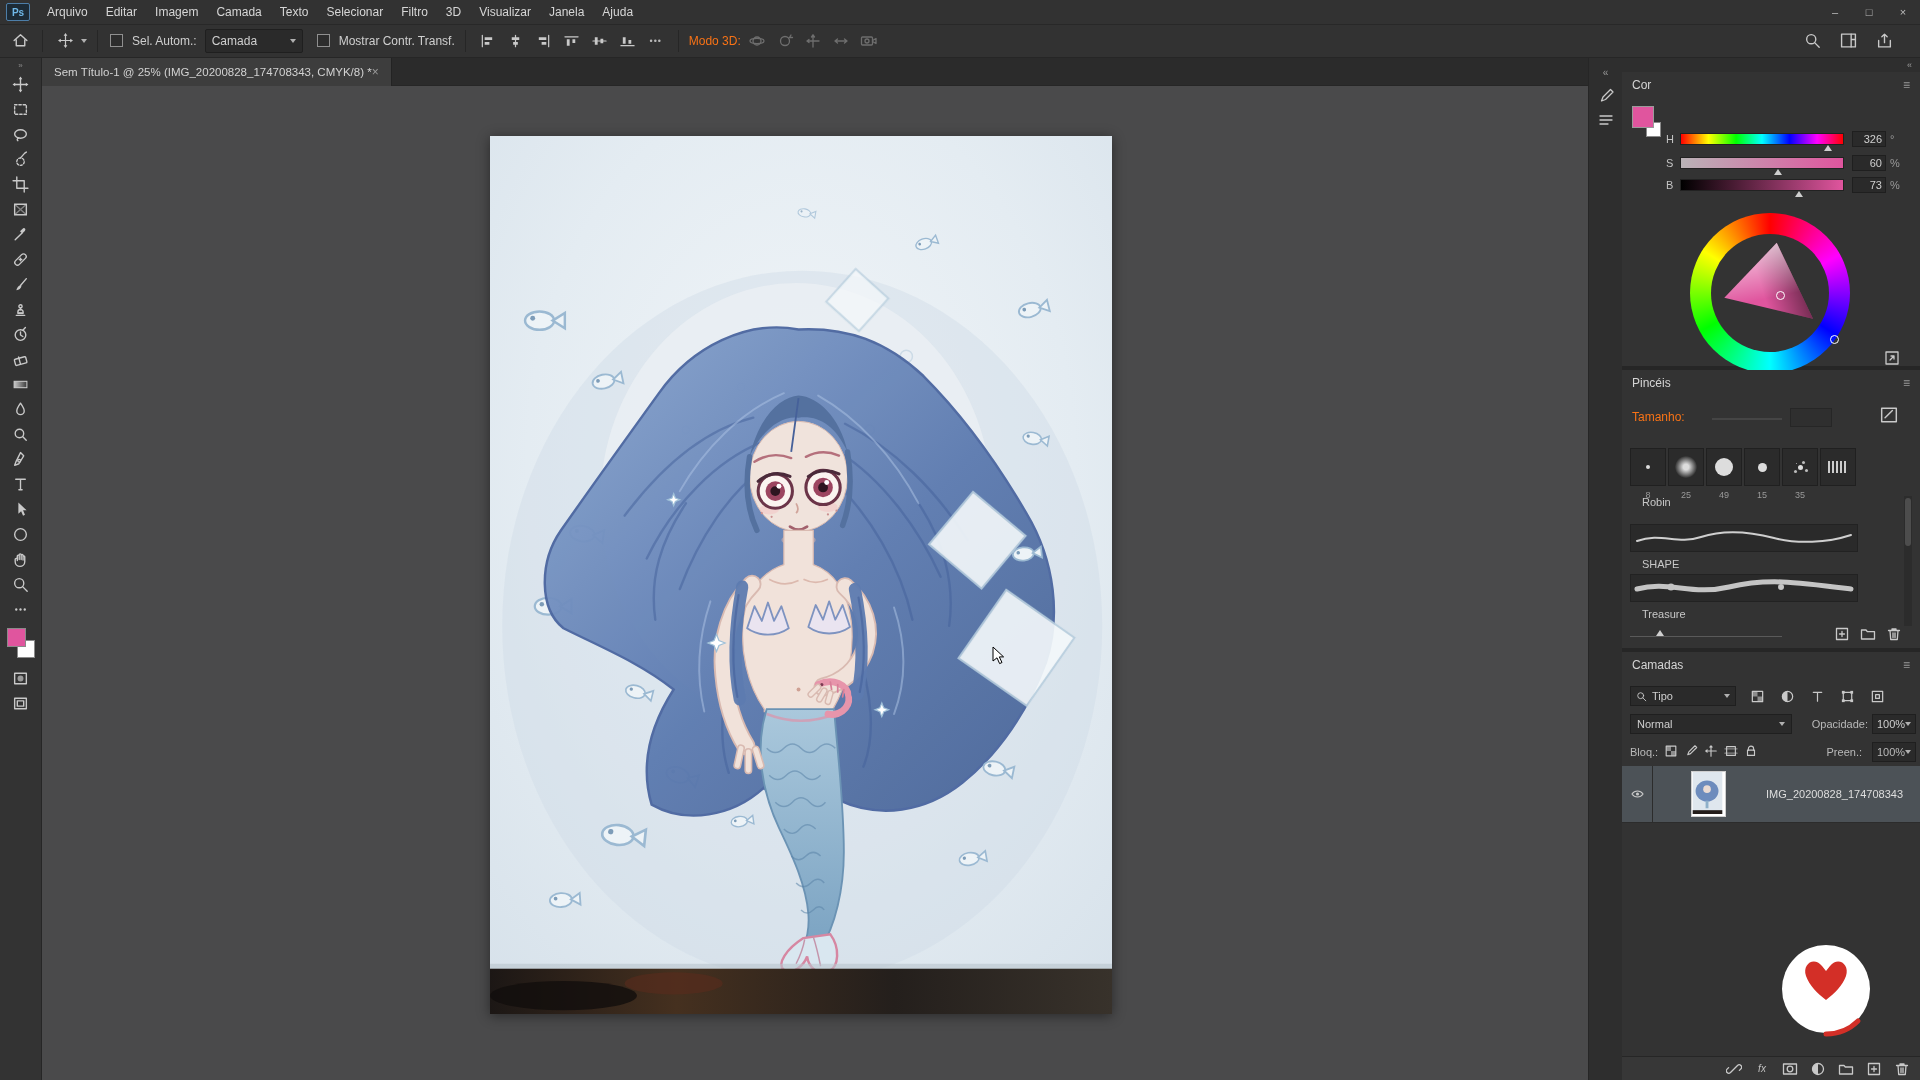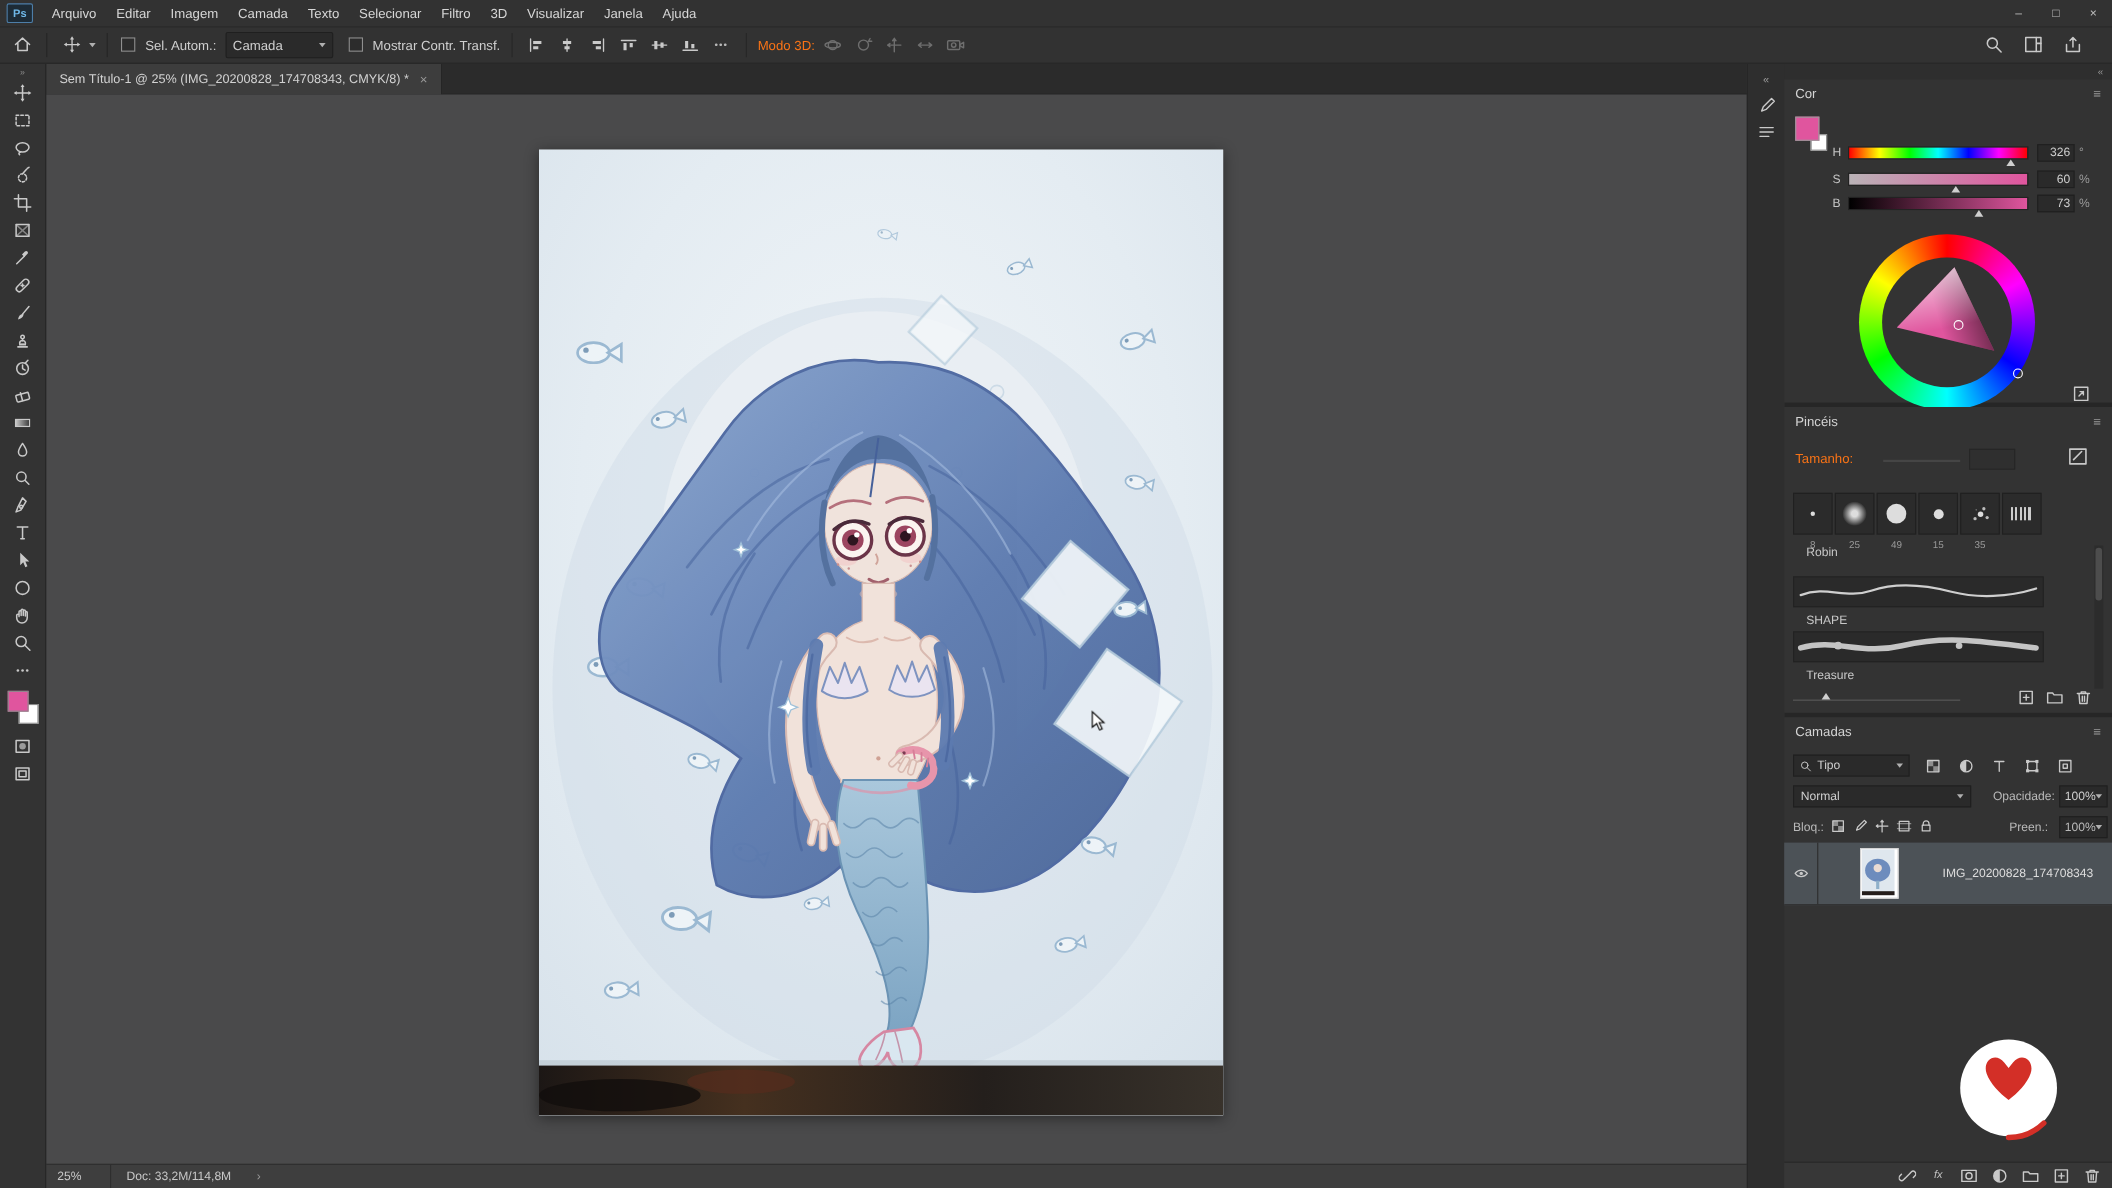--- a/index.html
+++ b/index.html
@@ -29,21 +29,21 @@
   .cb{width:11px;height:11px;border:1px solid #8f8f8f;background:#2c2c2c;margin:0 5px 0 2px;flex:none;}
   .select{height:22px;background:#2a2a2a;border:1px solid #1f1f1f;border-radius:2px;display:flex;
           align-items:center;padding:0 6px;gap:6px;}
   .caret{width:0;height:0;border-left:3.5px solid transparent;border-right:3.5px solid transparent;
          border-top:4.5px solid #b0b0b0;flex:none;}
   .opt-right{margin-left:auto;display:flex;align-items:center;gap:12px;margin-right:16px;}
   
   .tabbar{position:absolute;left:42px;top:58px;width:1546px;height:28px;background:#2b2b2b;
           border-bottom:1px solid #262626;display:flex;box-sizing:border-box;}
   .doc-tab{height:28px;background:#3d3d3d;border-right:1px solid #232323;display:flex;align-items:center;
-           padding:0 12px;gap:10px;font-size:11.5px;color:#d2d2d2;}
+           padding:0 12px;font-size:11.5px;color:#d2d2d2;}
   .tab-close{color:#9a9a9a;font-size:12px;}
   
   .toolbar{position:absolute;left:0;top:58px;width:42px;height:1022px;background:#333333;
            border-right:1px solid #262626;display:flex;flex-direction:column;align-items:center;
            box-sizing:border-box;padding-top:2px;z-index:10;}
   .tb-chevron{color:#8a8a8a;font-size:8px;height:12px;line-height:12px;}
   .tool{width:32px;height:25px;display:flex;align-items:center;justify-content:center;border-radius:2px;}
   .swatches{position:relative;width:28px;height:30px;margin-top:6px;}
   .sw-bg{position:absolute;right:0;bottom:0;width:16px;height:16px;background:#ffffff;border:1px solid #8a8a8a;}
   .sw-fg{position:absolute;left:0;top:0;width:17px;height:17px;border:1px solid #8a8a8a;}
@@ -607,25 +607,20 @@
         <ellipse cx="60" cy="702" rx="60" ry="12" fill="#120e0c" opacity="0.8"></ellipse>
         <ellipse cx="150" cy="692" rx="40" ry="9" fill="#5a2c1c" opacity="0.6"></ellipse>
       </svg>
     </div>
 
     <svg class="cursor" viewBox="0 0 14 20">
       <polygon points="1,1 1,15 5,11.8 7.6,17.6 10,16.5 7.3,10.9 11.6,10.9" fill="#ffffff" stroke="#000000" stroke-width="1"></polygon>
     </svg>
   </div>
 
-  <div class="statusbar">
-    <div class="status-zoom">25%</div>
-    <div class="status-doc">Doc: 33,2M/114,8M</div>
-    <div class="status-exp">›</div>
-  </div>
 
   <div class="dock-strip">
     <div class="strip-ic">«</div>
     <div class="strip-ic">
       <svg width="16" height="16" viewBox="0 0 16 16">
           <path class="t" d="M12.5 1.5 5 9l-1.5 4L7.5 11.5 15 4z"></path>
         </svg>
     </div>
     <div class="strip-ic">
       <svg width="16" height="16" viewBox="0 0 16 16">

